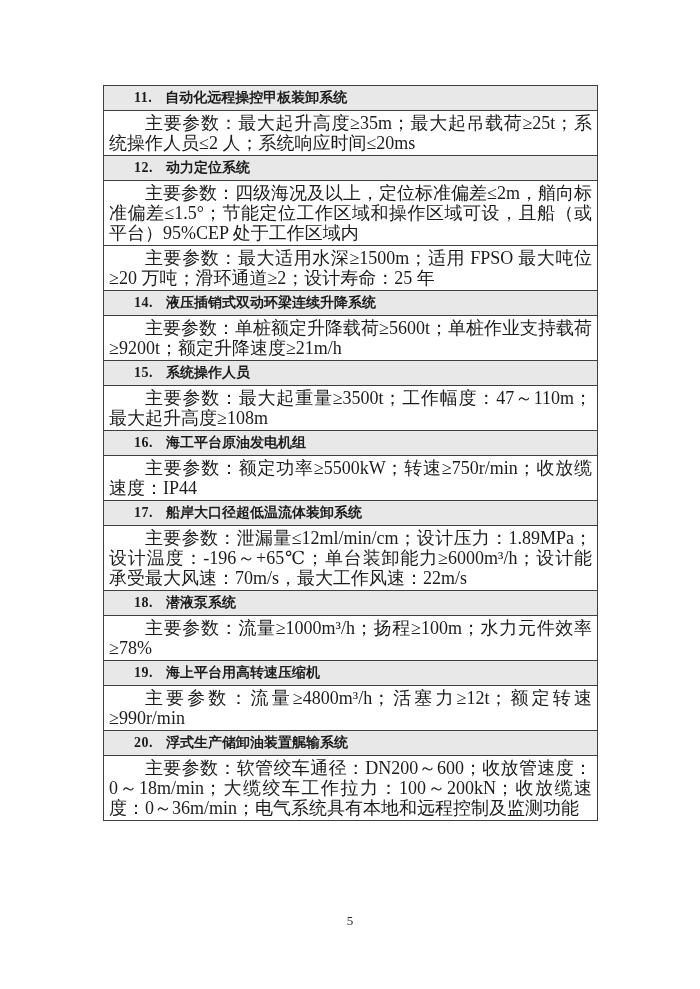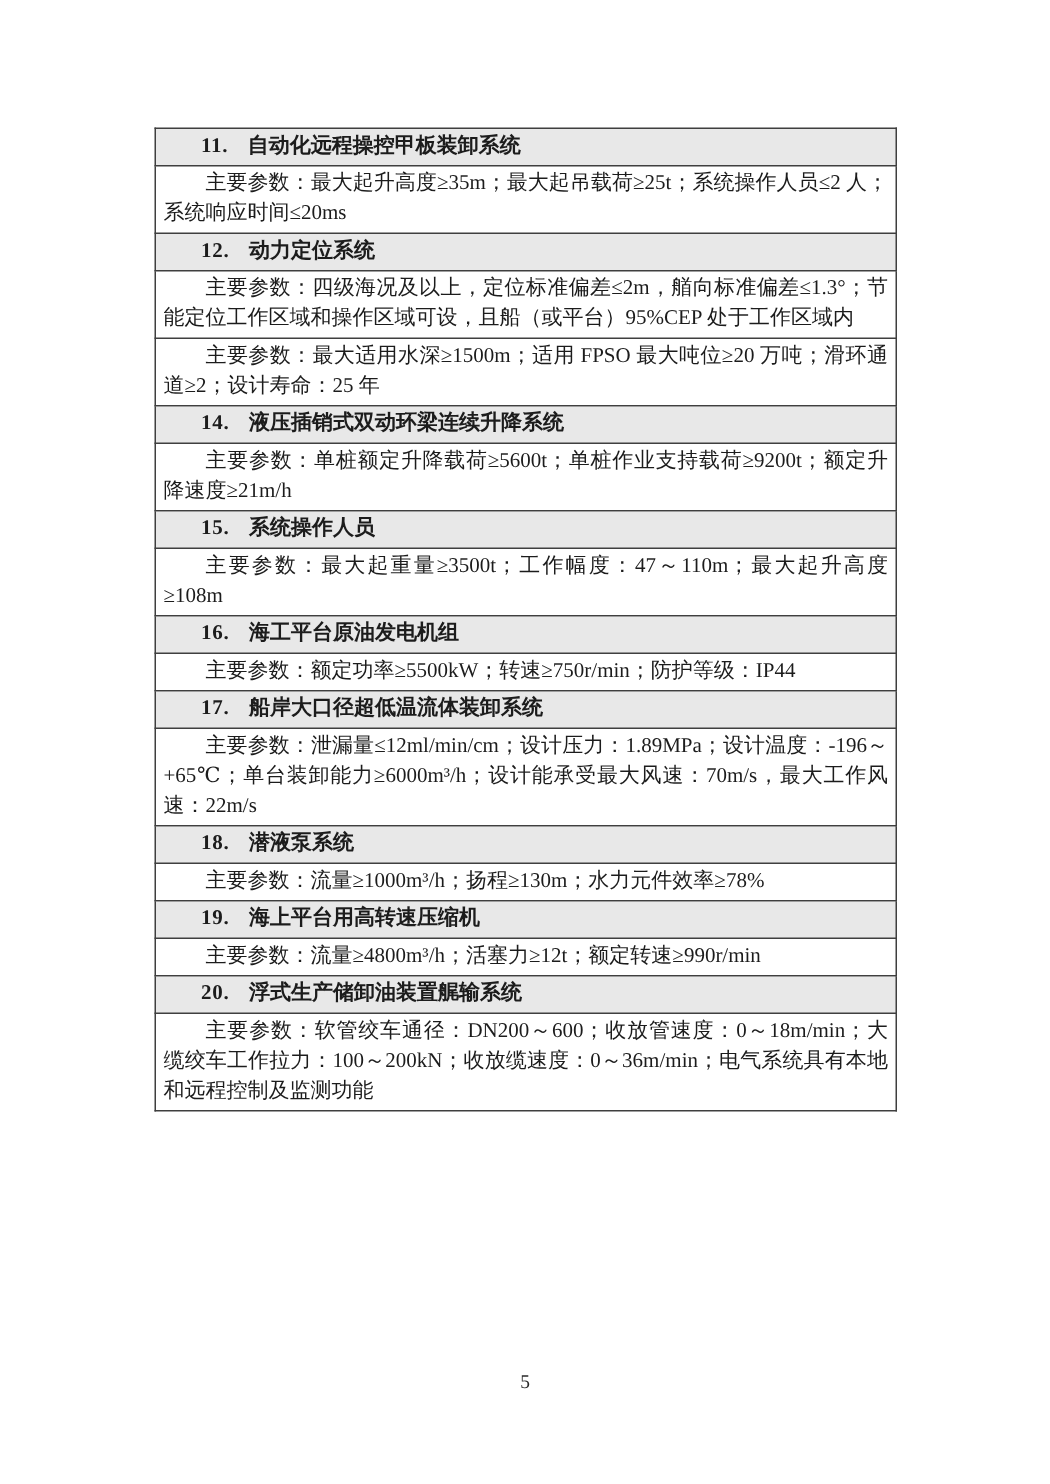--- a/index.html
+++ b/index.html
@@ -39,21 +39,21 @@
     padding: 3px 20px 3px 30px;
     white-space: nowrap;
     overflow: hidden;
   }
   td.header-cell .item-number {
     margin-right: 13px;
     letter-spacing: 0.5px;
   }
   td.param-cell {
     background: #ffffff;
-    font-size: 14px;
+    font-size: 18px;
     line-height: 20px;
     padding: 2px 5px;
     text-align: justify;
     text-indent: 2em;
     word-break: break-word;
   }
   .page-number {
     position: absolute;
     left: 0;
     right: 0;
@@ -74,21 +74,21 @@
         <td class="header-cell"><span class="item-number">11.</span><span>自动化远程操控甲板装卸系统</span></td>
       </tr>
       <tr>
         <td class="param-cell">主要参数：最大起升高度≥35m；最大起吊载荷≥25t；系统操作人员≤2 人；系统响应时间≤20ms</td>
       </tr>
 
       <tr>
         <td class="header-cell"><span class="item-number">12.</span><span>动力定位系统</span></td>
       </tr>
       <tr>
-        <td class="param-cell">主要参数：四级海况及以上，定位标准偏差≤2m，艏向标准偏差≤1.3°；节能定位工作区域和操作区域可设，且船（或平台）95%CEP 处于工作区域内</td>
+        <td class="param-cell">主要参数：四级海况及以上，定位标准偏差≤2m，艏向标准偏差≤1.5°；节能定位工作区域和操作区域可设，且船（或平台）95%CEP 处于工作区域内</td>
       </tr>
 
       <tr>
         <td class="param-cell">主要参数：最大适用水深≥1500m；适用 FPSO 最大吨位≥20 万吨；滑环通道≥2；设计寿命：25 年</td>
       </tr>
 
       <tr>
         <td class="header-cell"><span class="item-number">14.</span><span>液压插销式双动环梁连续升降系统</span></td>
       </tr>
       <tr>
@@ -99,35 +99,35 @@
         <td class="header-cell"><span class="item-number">15.</span><span>系统操作人员</span></td>
       </tr>
       <tr>
         <td class="param-cell">主要参数：最大起重量≥3500t；工作幅度：47～110m；最大起升高度≥108m</td>
       </tr>
 
       <tr>
         <td class="header-cell"><span class="item-number">16.</span><span>海工平台原油发电机组</span></td>
       </tr>
       <tr>
-        <td class="param-cell">主要参数：额定功率≥5500kW；转速≥750r/min；防护等级：IP44</td>
+        <td class="param-cell">主要参数：额定功率≥5500kW；转速≥750r/min；收放缆速度：IP44</td>
       </tr>
 
       <tr>
         <td class="header-cell"><span class="item-number">17.</span><span>船岸大口径超低温流体装卸系统</span></td>
       </tr>
       <tr>
         <td class="param-cell">主要参数：泄漏量≤12ml/min/cm；设计压力：1.89MPa；设计温度：-196～+65℃；单台装卸能力≥6000m³/h；设计能承受最大风速：70m/s，最大工作风速：22m/s</td>
       </tr>
 
       <tr>
         <td class="header-cell"><span class="item-number">18.</span><span>潜液泵系统</span></td>
       </tr>
       <tr>
-        <td class="param-cell">主要参数：流量≥1000m³/h；扬程≥130m；水力元件效率≥78%</td>
+        <td class="param-cell">主要参数：流量≥1000m³/h；扬程≥100m；水力元件效率≥78%</td>
       </tr>
 
       <tr>
         <td class="header-cell"><span class="item-number">19.</span><span>海上平台用高转速压缩机</span></td>
       </tr>
       <tr>
         <td class="param-cell">主要参数：流量≥4800m³/h；活塞力≥12t；额定转速≥990r/min</td>
       </tr>
 
       <tr>

